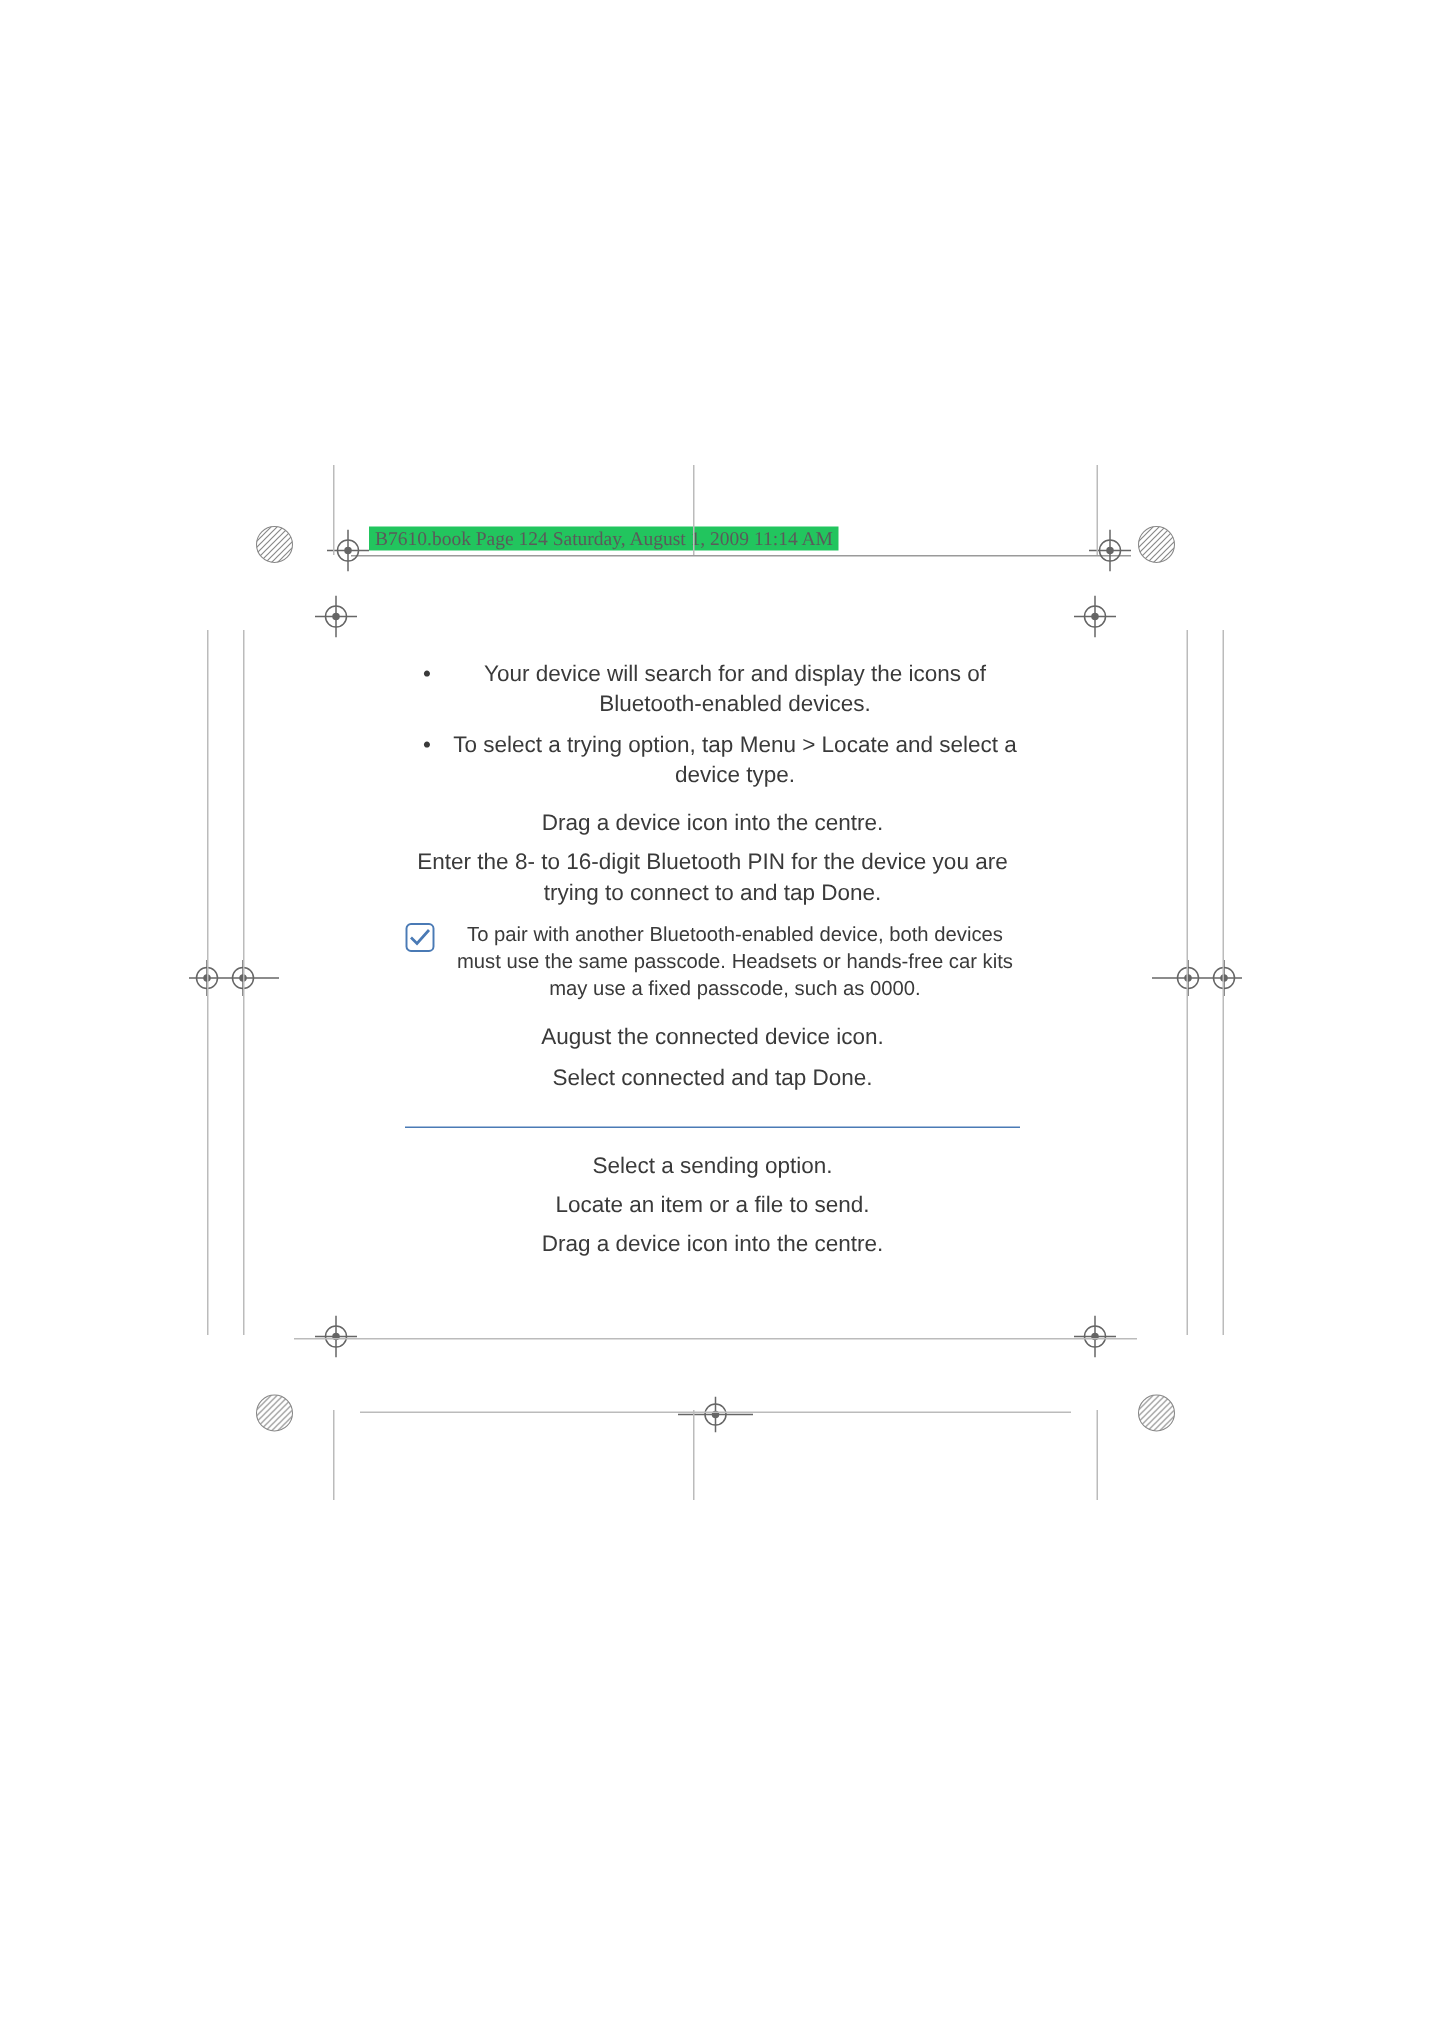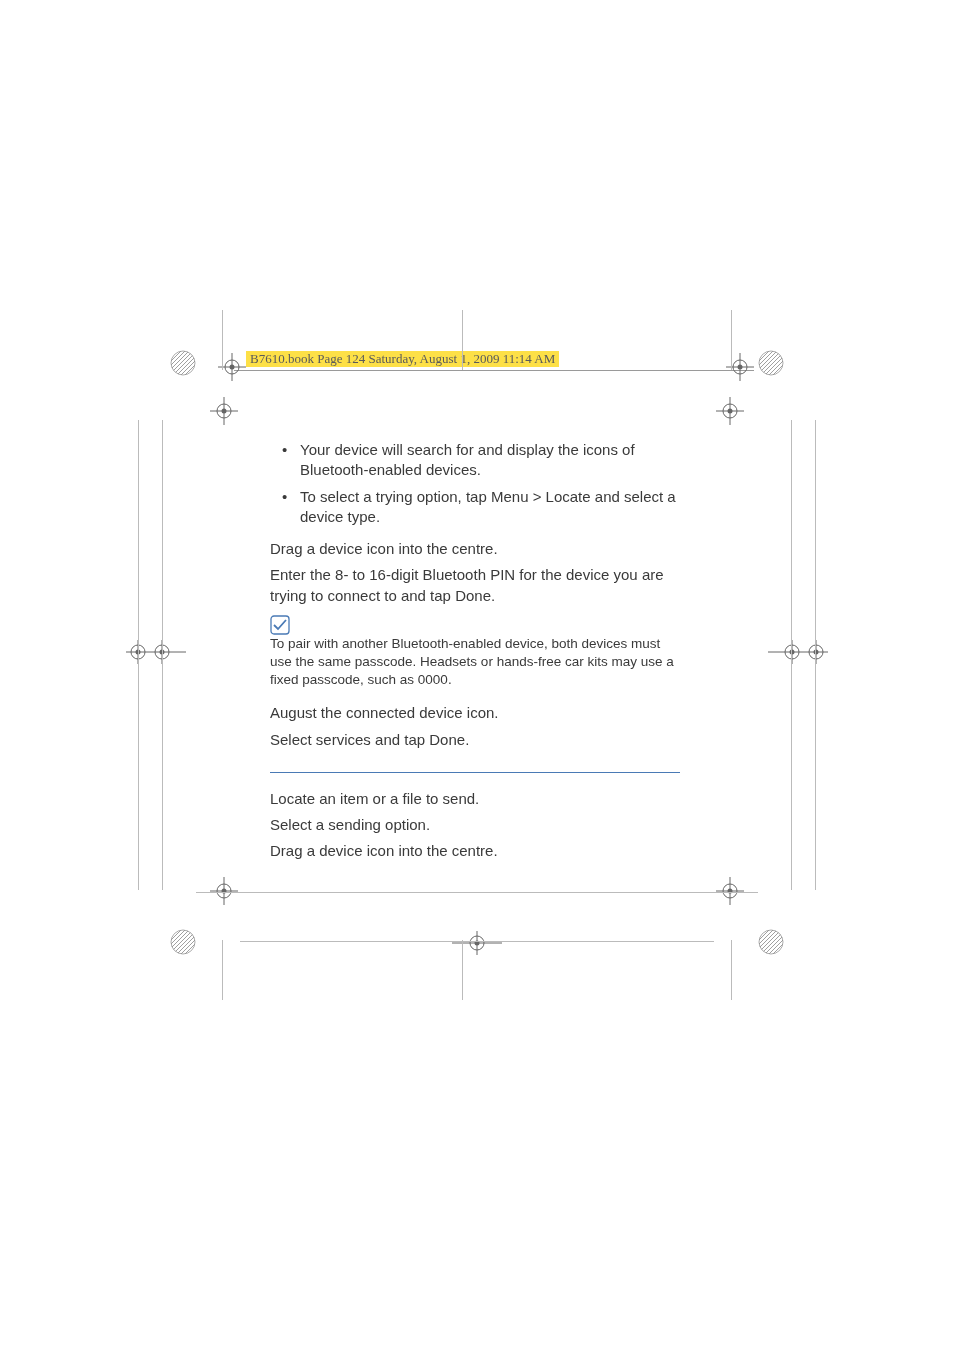--- a/index.html
+++ b/index.html
@@ -48,21 +48,21 @@
     }
     .header-rule {
       height: 1px;
       background: #9a9a9a;
       margin-top: 10px;
     }
     .header-text {
       font-family: 'Times New Roman', serif;
       font-size: 13px;
       color: #5a5a5a;
-      background: #fde047;
+      background: #22c55e;
       padding: 0 4px;
       position: absolute;
       top: -9px;
       left: 12px;
     }
     .header-target-wrap {
       position: absolute;
       top: -7px;
       left: -16px;
       width: 28px;
@@ -76,20 +76,21 @@
       height: 28px;
     }
 
     
     .content {
       position: absolute;
       top: 440px;
       left: 270px;
       width: 410px;
       color: #3a3a3a;
+      text-align: center;
     }
     .content p, .content li {
       font-size: 15px;
       line-height: 1.35;
       margin-bottom: 6px;
     }
     .content ul {
       list-style: none;
       padding-left: 18px;
       margin-bottom: 12px;
@@ -104,21 +105,20 @@
       left: -6px;
       top: 0;
       font-size: 15px;
     }
     .para { margin-bottom: 12px; }
     .bold { font-weight: normal; }
     .note-box {
       display: flex;
       align-items: flex-start;
       margin: 8px 0 14px 0;
-      flex-direction: column;
     }
     .note-icon {
       width: 20px;
       height: 20px;
       flex-shrink: 0;
       margin-right: 10px;
       margin-top: 1px;
     }
     .note-text {
       font-size: 13.5px;
@@ -321,23 +321,23 @@
         </svg>
       </span>
       <div class="note-text">
         <span>To pair with another Bluetooth-enabled device, both devices must use the same passcode. Headsets or hands-free car kits may use a fixed passcode, such as </span><span class="bold">0000</span><span>.</span>
       </div>
     </div>
 
     <p class="para">August the connected device icon.</p>
 
     <p class="para">
-      <span>Select services and tap </span><span class="bold">Done</span><span>.</span>
+      <span>Select connected and tap </span><span class="bold">Done</span><span>.</span>
     </p>
 
     <div class="section-rule"></div>
 
+    <p class="para">Select a sending option.</p>
     <p class="para">Locate an item or a file to send.</p>
-    <p class="para">Select a sending option.</p>
     <p class="para">Drag a device icon into the centre.</p>
   </div>
 
 </div>
 
 </body></html>

